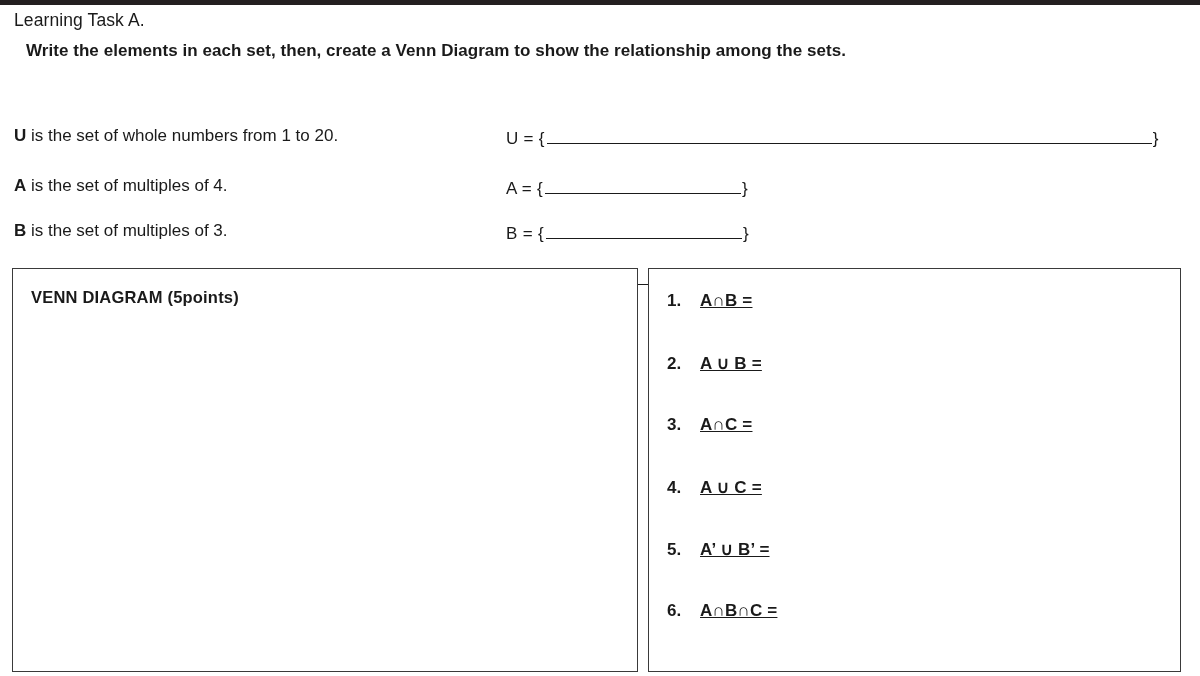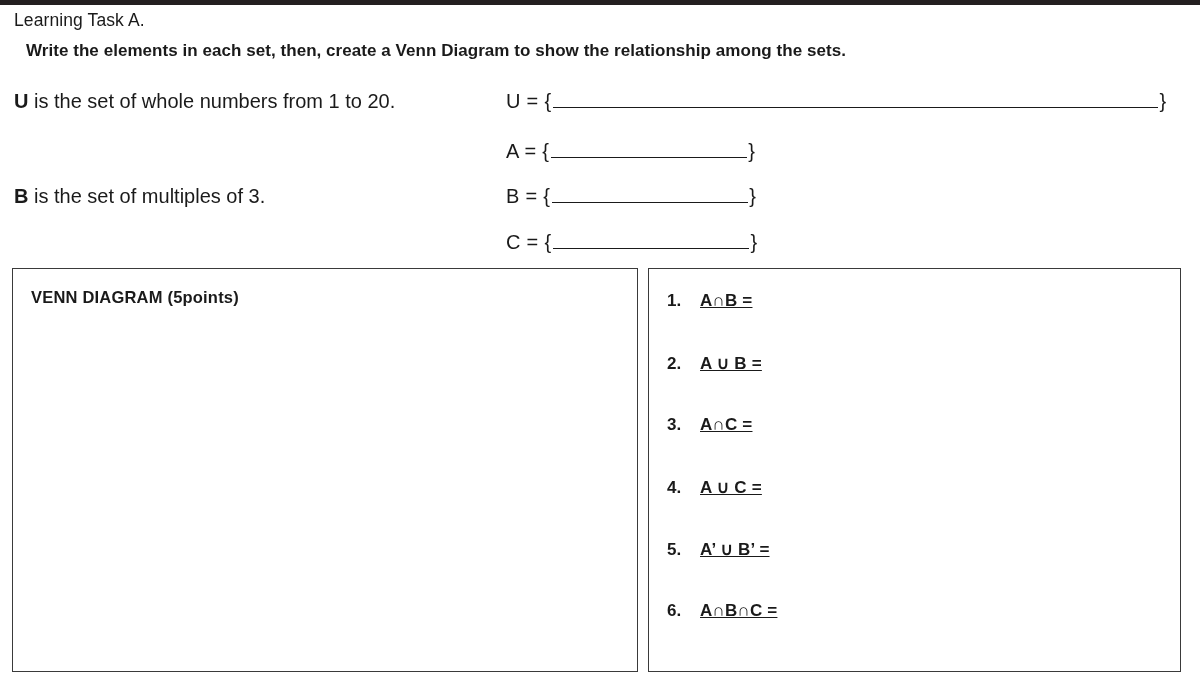--- a/index.html
+++ b/index.html
@@ -49,21 +49,22 @@
     white-space: nowrap;
     margin-left: 12px;
   }
 
   
   .set-row {
     position: absolute;
     left: 0;
     width: 1044px;
     height: 30px;
-    font-size: 20px;
+    font-size: 17px;
+    margin-top: 36px;
   }
   .set-desc {
     position: absolute;
     left: 14px;
     top: 0;
     white-space: nowrap;
   }
   .set-desc .set-letter {
     font-weight: bold;
   }
@@ -166,20 +167,21 @@
   <div class="set-row" style="top:90px;">
     <div class="set-desc"><span class="set-letter">U</span><span> is the set of whole numbers from 1 to 20.</span></div>
     <div class="set-answer" style="left:506px;">
       <span class="lead">U = {</span>
       <span class="blank-line" style="width:605px;"></span>
       <span class="brace-close">}</span>
     </div>
   </div>
 
   <div class="set-row" style="top:140px;">
+    <div class="set-desc"><span class="set-letter">A</span><span> is the set of multiples of 4.</span></div>
     <div class="set-answer" style="left:506px;">
       <span class="lead">A = {</span>
       <span class="blank-line" style="width:196px;"></span>
       <span class="brace-close">}</span>
     </div>
   </div>
 
   <div class="set-row" style="top:185px;">
     <div class="set-desc"><span class="set-letter">B</span><span> is the set of multiples of 3.</span></div>
     <div class="set-answer" style="left:506px;">

